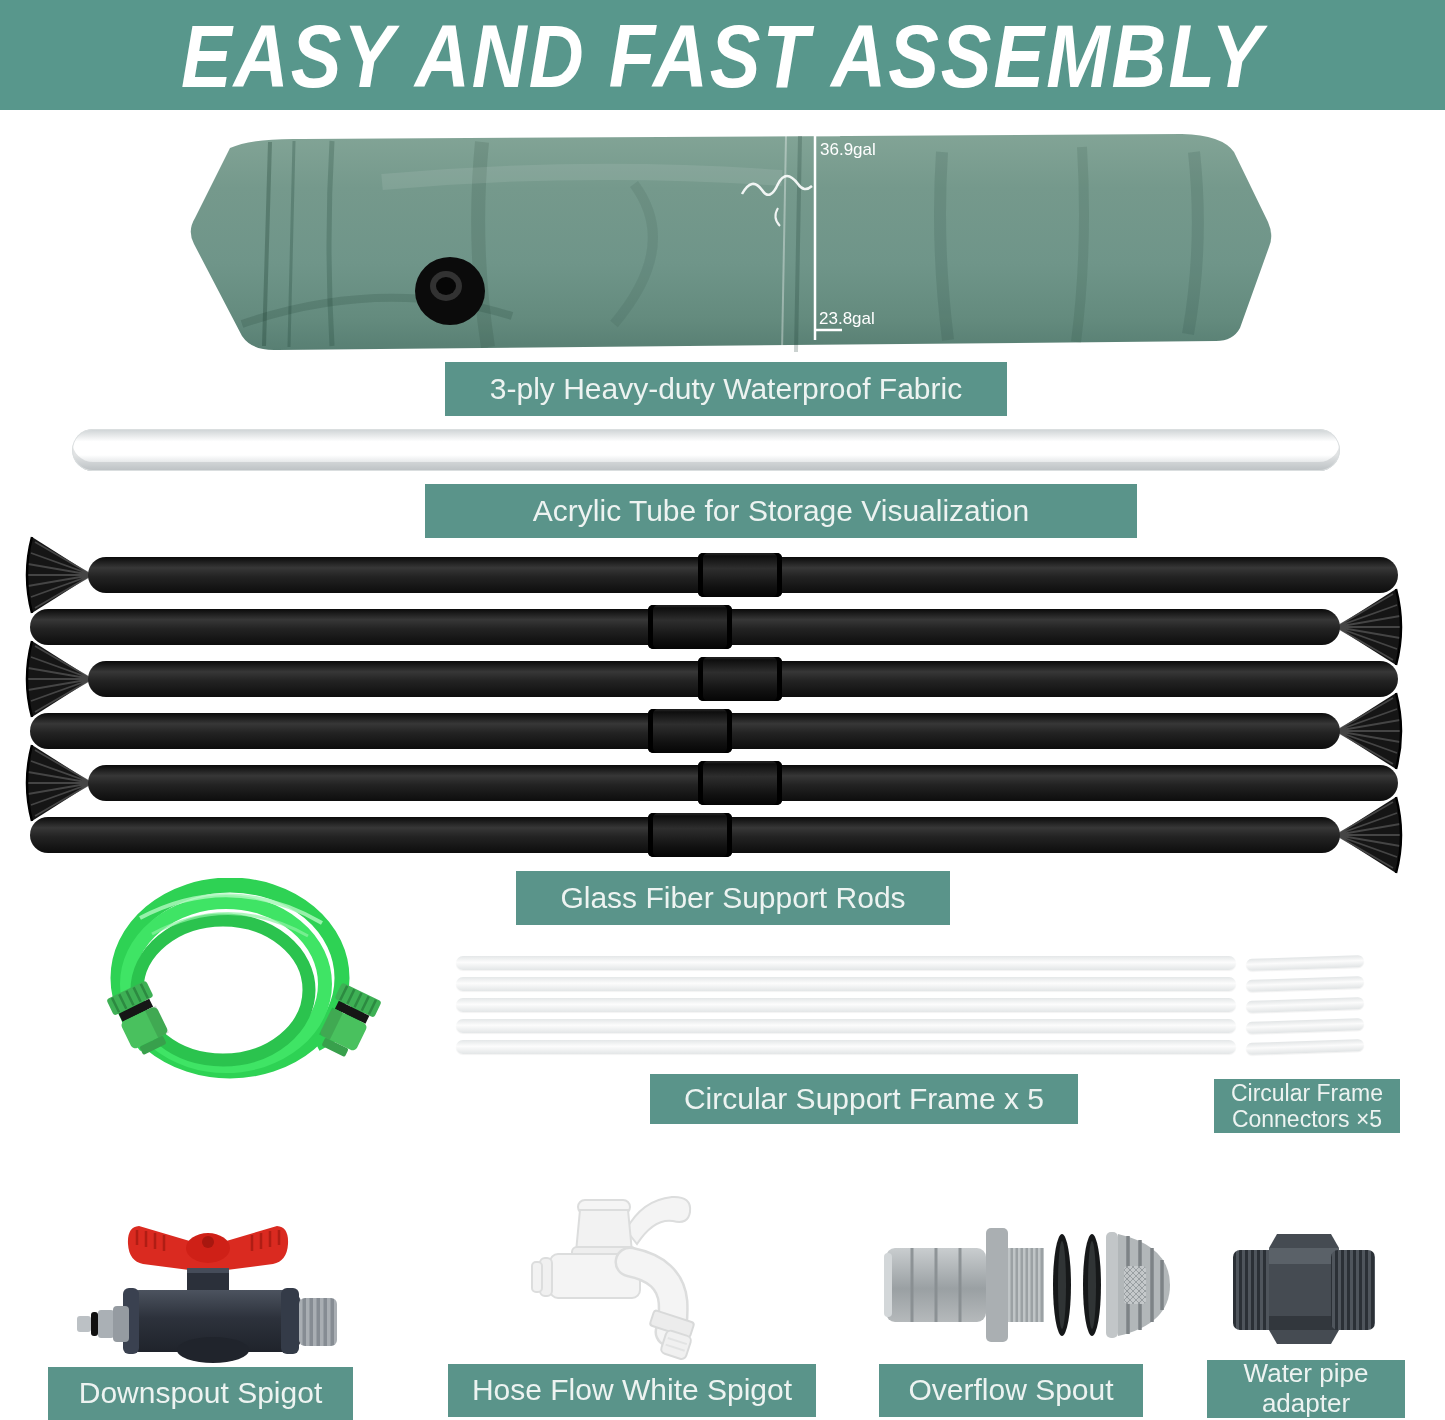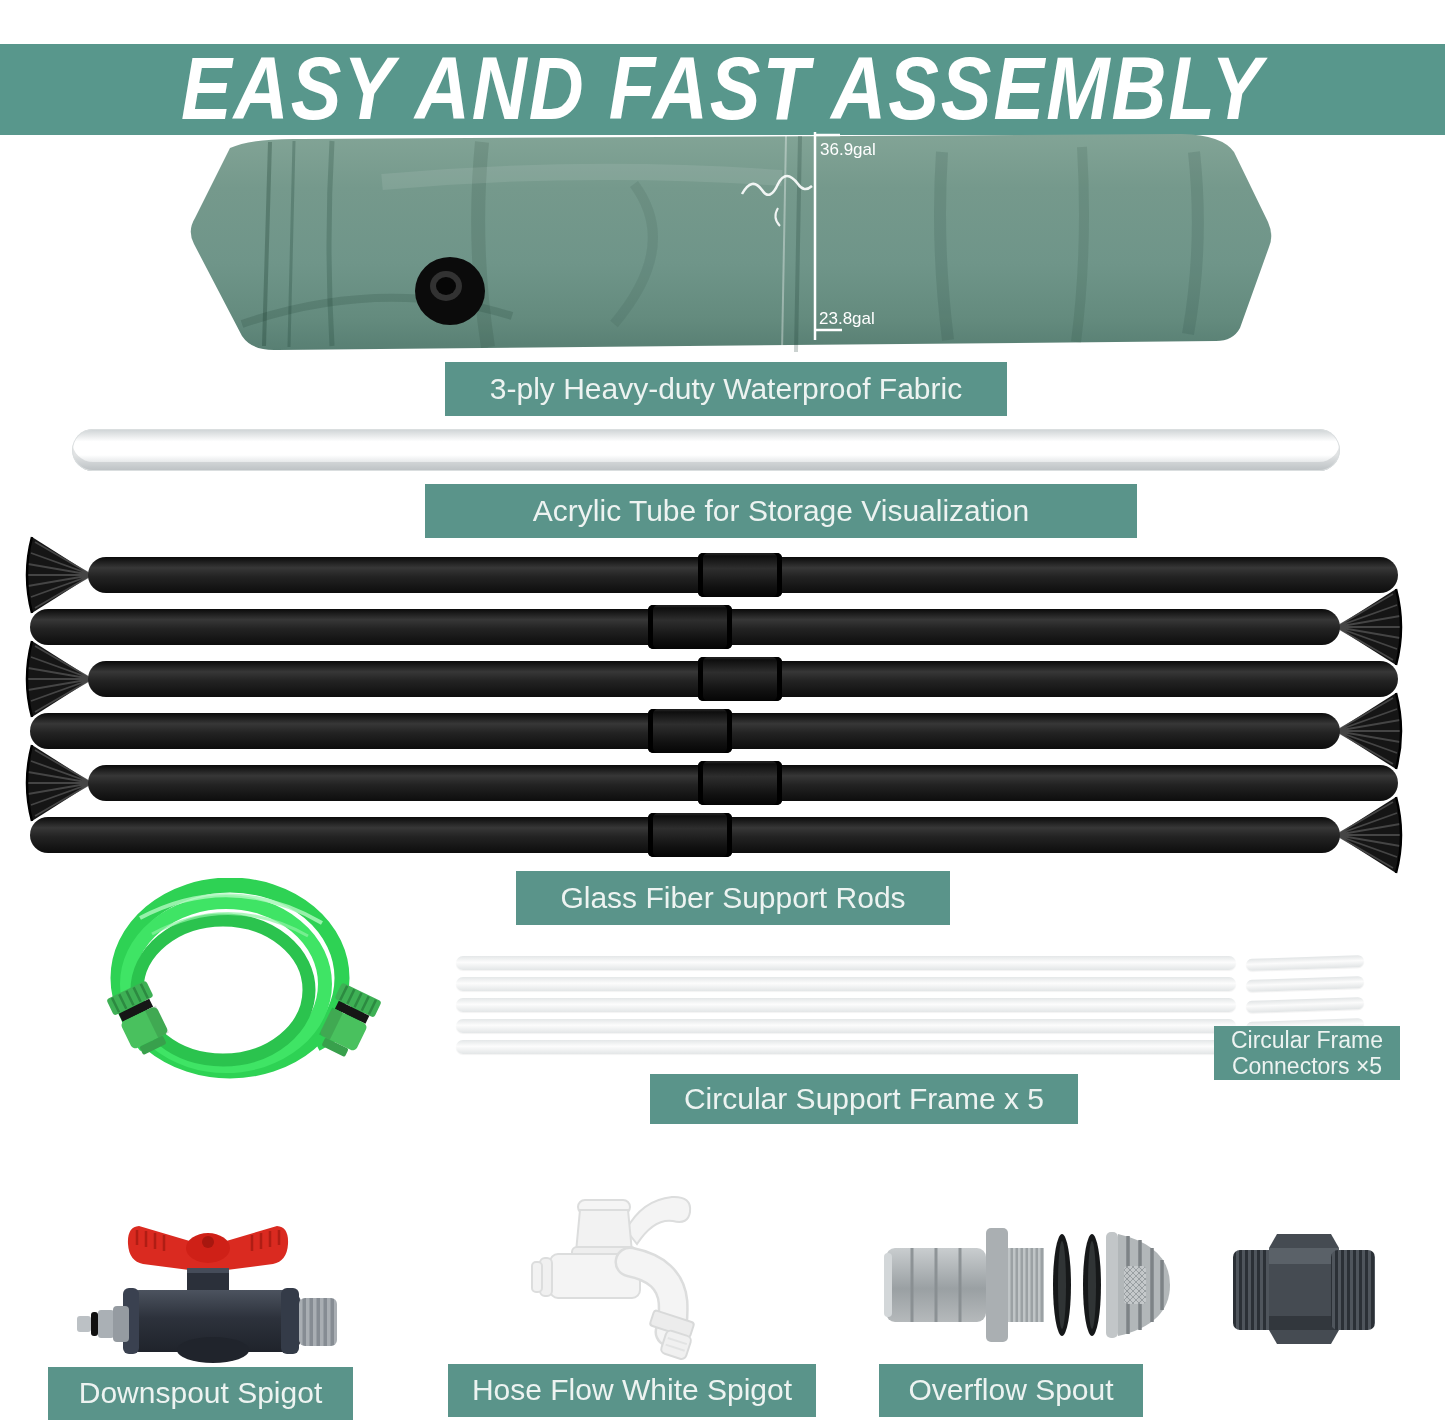--- a/index.html
+++ b/index.html
@@ -1,21 +1,21 @@
 <!DOCTYPE html>
 <html><head>
 <meta charset="utf-8">
 <style>
   html,body{margin:0;padding:0;background:#fff;}
   #canvas{position:relative;width:1445px;height:1420px;background:#ffffff;overflow:hidden;
           font-family:"Liberation Sans",sans-serif;}
   .abs{position:absolute;}
   
-  .banner{left:0;top:0;width:1445px;height:91px;background:#58978c;display:flex;
-          align-items:flex-start;justify-content:center;margin-top:44px;}
+  .banner{left:0;top:0;width:1445px;height:110px;background:#58978c;display:flex;
+          align-items:center;justify-content:center;}
   .title{color:#ffffff;font-weight:bold;font-style:italic;font-size:76px;letter-spacing:2px;
          transform:scaleY(1.18);white-space:nowrap;}
   
   .plabel{background:#5a948a;color:#edf3f1;display:flex;align-items:center;justify-content:center;
           text-align:center;font-size:30px;box-sizing:border-box;padding:2px 16px;line-height:1.15;}
   
   .rod{height:36px;border-radius:18px;
        background:linear-gradient(180deg,#0a0a0a 0%,#373737 30%,#232323 55%,#0d0d0d 100%);}
   .rod-conn{height:44px;width:84px;border-radius:5px;
        background:linear-gradient(180deg,#060606,#2e2e2e 35%,#121212 75%,#050505);
@@ -170,21 +170,21 @@
   <div class="abs wrod" style="left:456px;top:1019px;width:780px"></div>
   <div class="abs wrod" style="left:456px;top:1040px;width:780px"></div>
 
   <div class="abs wconn" style="left:1246px;top:957px"></div>
   <div class="abs wconn" style="left:1246px;top:978px"></div>
   <div class="abs wconn" style="left:1246px;top:999px"></div>
   <div class="abs wconn" style="left:1246px;top:1020px"></div>
   <div class="abs wconn" style="left:1246px;top:1041px"></div>
 
   <div class="abs plabel" style="left:650px;top:1074px;width:428px;height:50px">Circular Support Frame x 5</div>
-  <div class="abs plabel" style="left:1214px;top:1026px;width:186px;height:54px;font-size:23px">Circular Frame Connectors ×5</div>
+  <div class="abs plabel" style="left:1214px;top:1079px;width:186px;height:54px;font-size:23px">Circular Frame Connectors ×5</div>
 
   <svg class="abs" style="left:75px;top:1218px" width="265" height="145" viewBox="0 0 265 145">
     <defs>
       <linearGradient id="spigBody" x1="0" y1="0" x2="0" y2="1">
         <stop offset="0" stop-color="#4c535f"></stop>
           <stop offset="0.45" stop-color="#2d323c"></stop>
         <stop offset="1" stop-color="#1f232b"></stop>
       </linearGradient>
       <pattern id="thrPatA" width="7" height="48" patternUnits="userSpaceOnUse">
         <rect width="7" height="48" fill="#868c93"></rect>
@@ -283,14 +283,15 @@
       </pattern>
     </defs>
     <rect x="0" y="24" width="44" height="80" rx="7" fill="url(#darkThr)"></rect>
     <g>
       <path d="M44 8 L98 8 L106 22 L106 104 L98 118 L44 118 L36 104 L36 22 Z" fill="#454b52"></path>
       <path d="M36 22 L106 22 L106 38 L36 38 Z" fill="#5a6168"></path>
       <path d="M36 90 L106 90 L106 104 L36 104 Z" fill="#32373d"></path>
     </g>
     <rect x="98" y="24" width="44" height="80" rx="7" fill="url(#darkThr)"></rect>
   </svg>
+  <div class="abs plabel" style="left:1207px;top:1360px;width:198px;height:58px;font-size:26px">Water pipe adapter</div>
 
 </div>
 
 </body></html>

